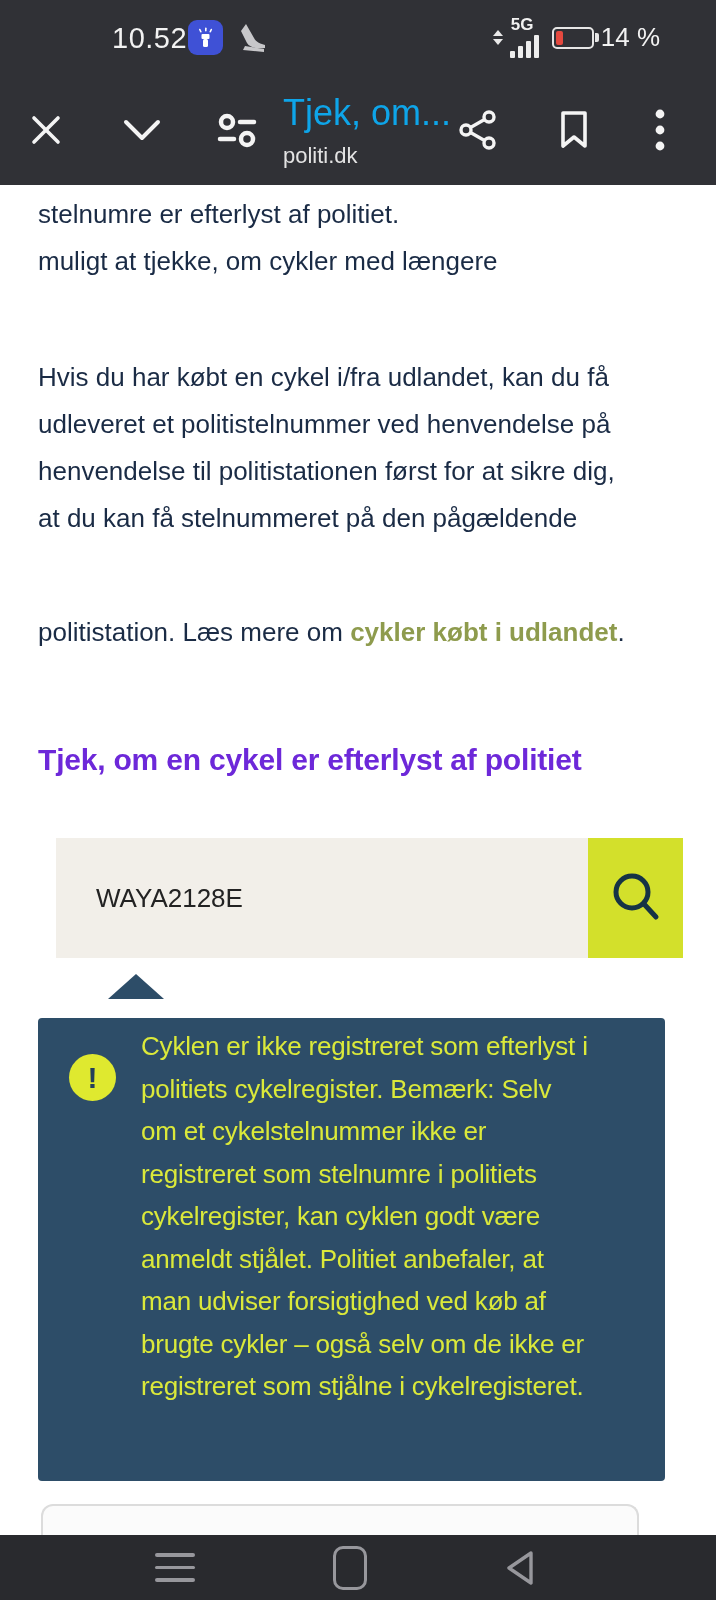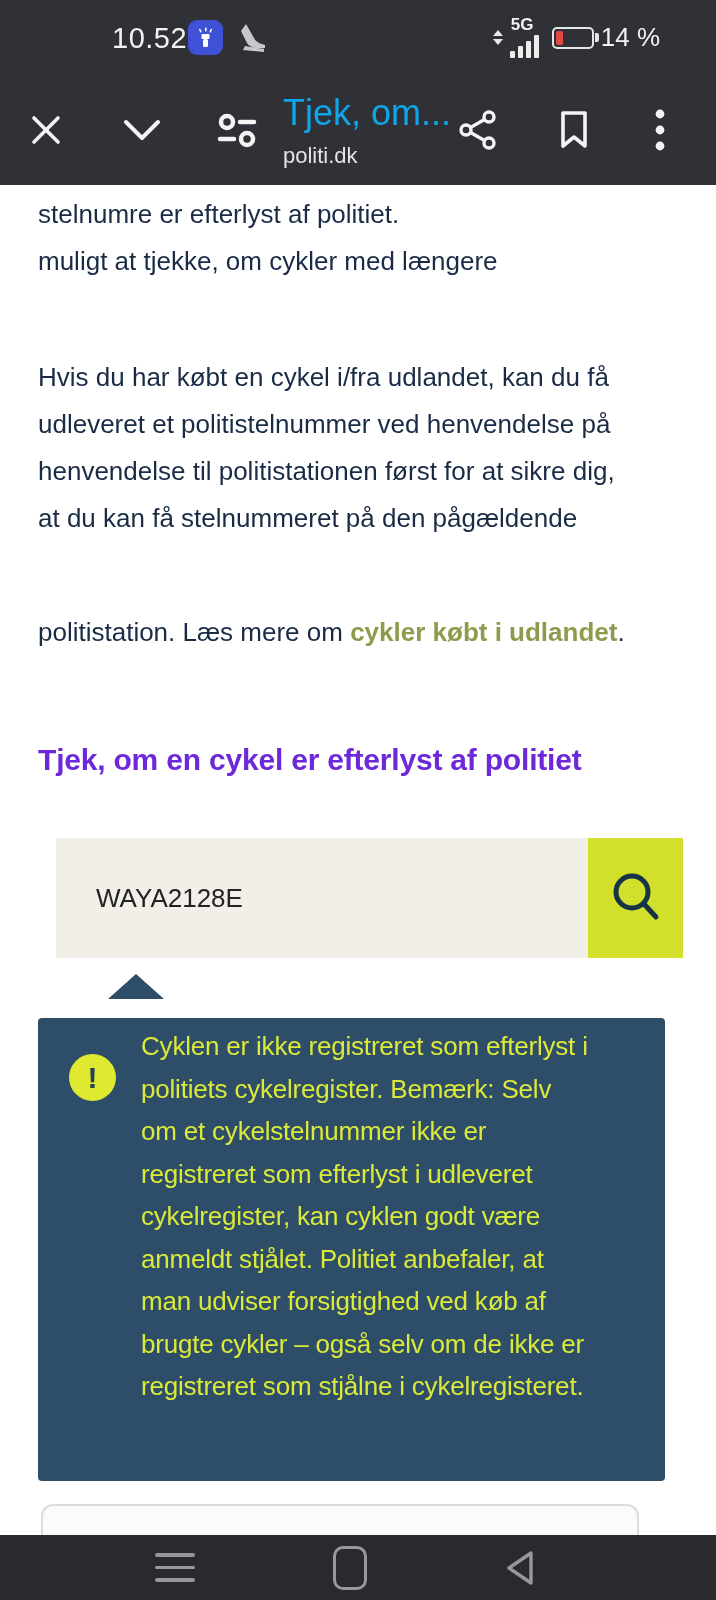--- a/index.html
+++ b/index.html
@@ -244,21 +244,21 @@
   <div class="caret"></div>
 
   <div class="result-box">
     <div class="alert-badge">
       <span>!</span>
     </div>
     <div class="result-text">
         <div>Cyklen er ikke registreret som efterlyst i</div>
         <div>politiets cykelregister. Bemærk: Selv</div>
         <div>om et cykelstelnummer ikke er</div>
-        <div>registreret som efterlyst i udleveret</div>
+        <div>registreret som stelnumre i politiets</div>
         <div>cykelregister, kan cyklen godt være</div>
         <div>anmeldt stjålet. Politiet anbefaler, at</div>
         <div>man udviser forsigtighed ved køb af</div>
         <div>brugte cykler – også selv om de ikke er</div>
         <div>registreret som stjålne i cykelregisteret.</div>
       </div>
   </div>
 
   <div class="next-card"></div>
 </div>

